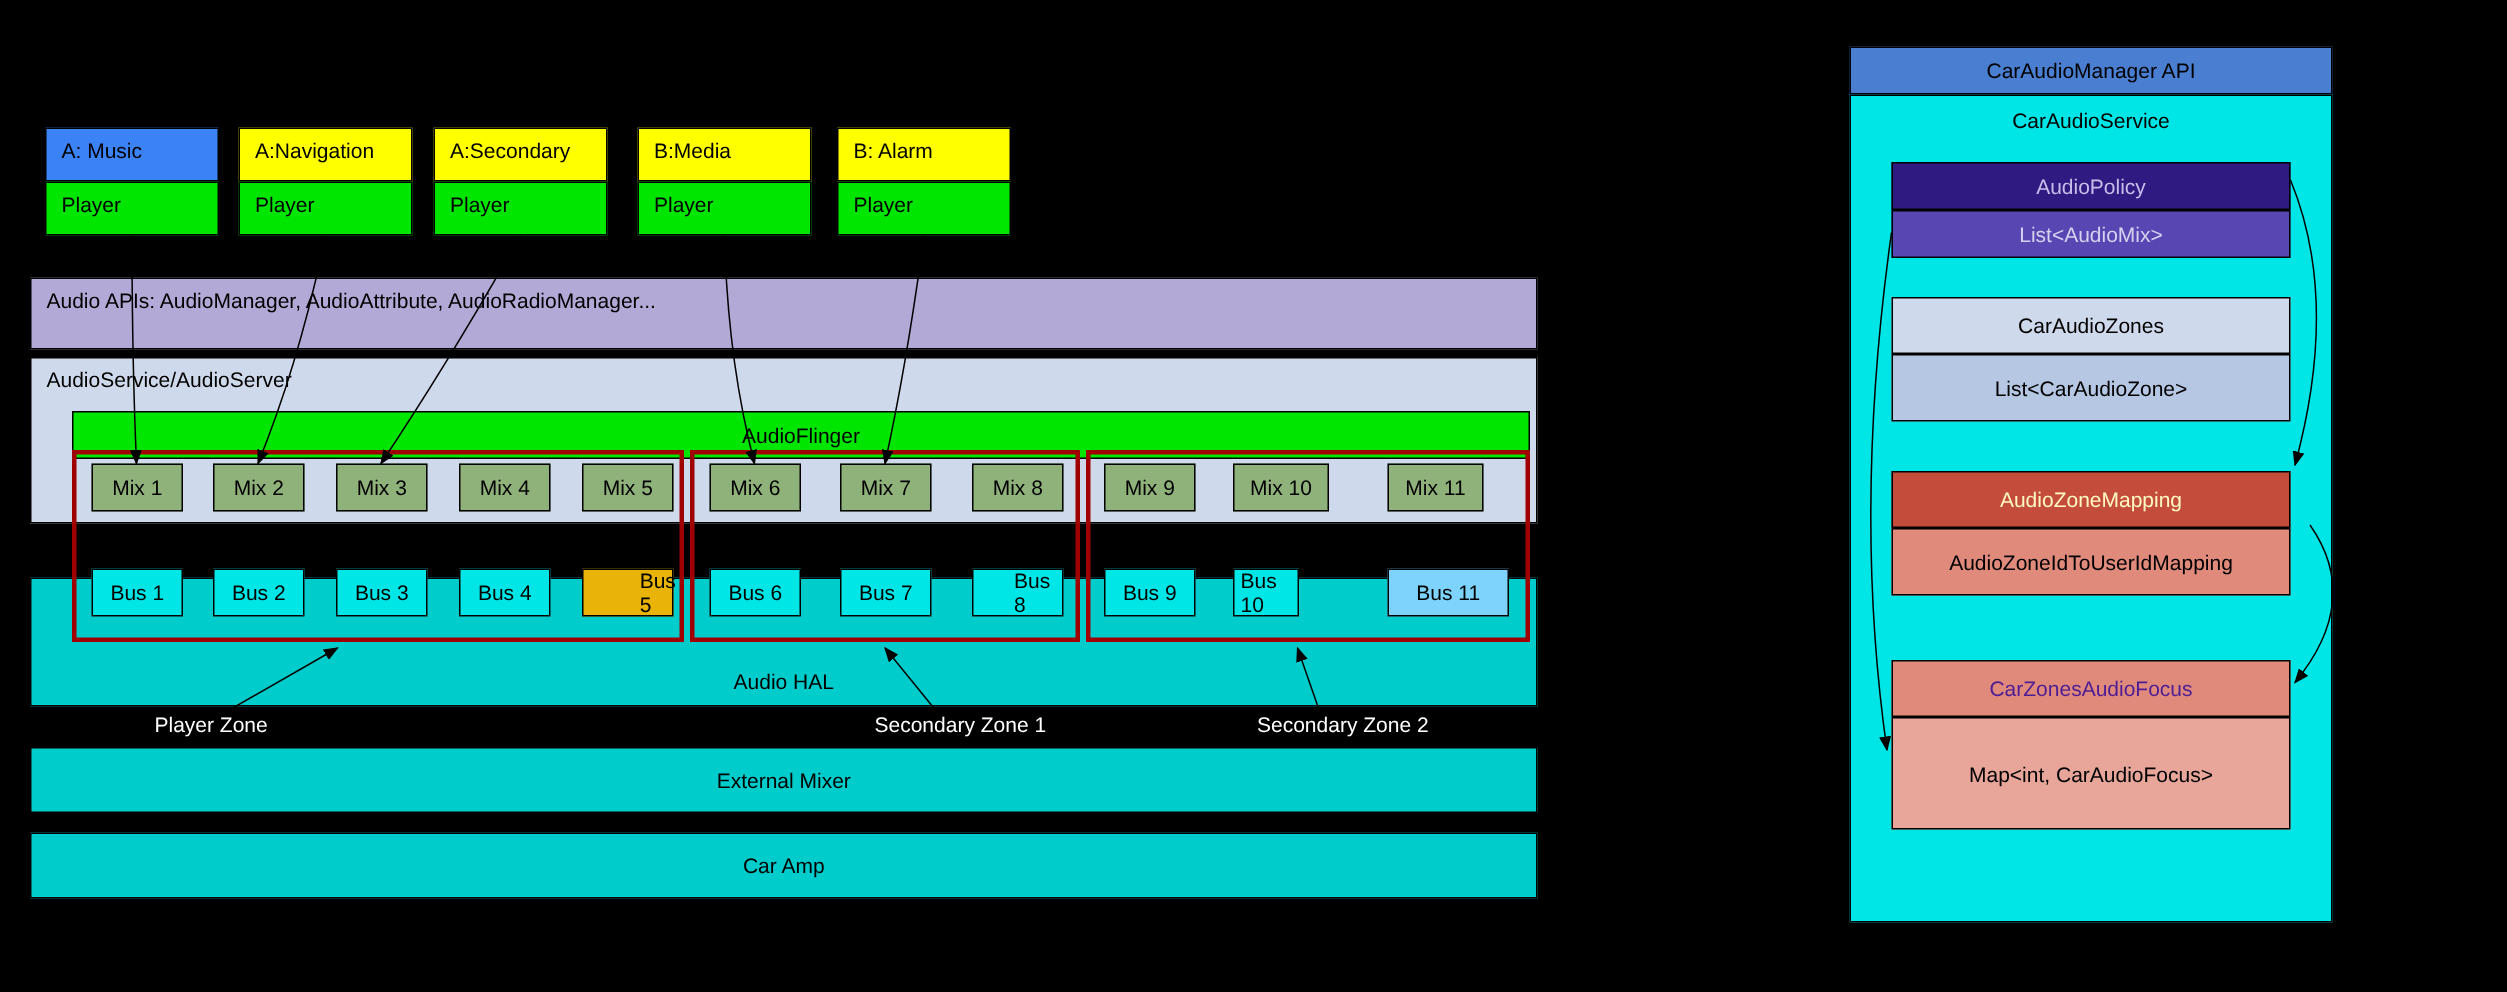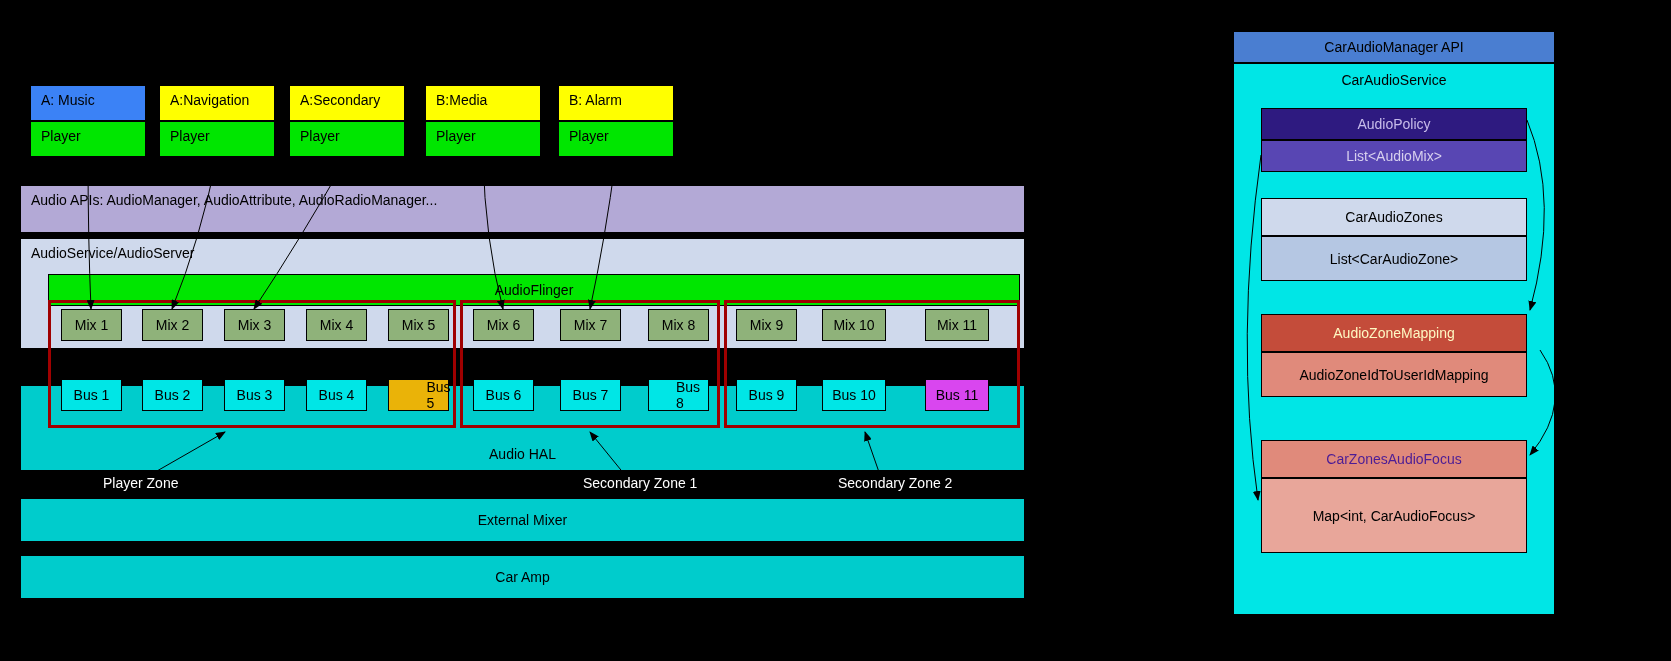--- a/index.html
+++ b/index.html
@@ -117,24 +117,24 @@
   </div>
 <div class="box center" style="left:560px; top:379px; width:61px; height:32px; background:#00e6e6;">
     <span>Bus 7</span>
   </div>
 <div class="box center" style="left:648px; top:379px; width:61px; height:32px; background:#00e6e6;padding-left:27px;">
     <span>Bus 8</span>
   </div>
 <div class="box center" style="left:736px; top:379px; width:61px; height:32px; background:#00e6e6;">
     <span>Bus 9</span>
   </div>
-<div class="box center" style="left:822px; top:379px; width:64px; height:32px; background:#00e6e6;">
+<div class="box center" style="left:822px; top:379px; width:44px; height:32px; background:#00e6e6;">
     <span>Bus 10</span>
   </div>
-<div class="box center" style="left:925px; top:379px; width:64px; height:32px; background:#d946ef;">
+<div class="box center" style="left:925px; top:379px; width:81px; height:32px; background:#7dd3fc;">
     <span>Bus 11</span>
   </div>
 
 <div style="position:absolute; left:48px; top:300px; width:408px; height:128px; border:3px solid #a00000;"></div>
 <div style="position:absolute; left:460px; top:300px; width:260px; height:128px; border:3px solid #a00000;"></div>
 <div style="position:absolute; left:724px; top:300px; width:296px; height:128px; border:3px solid #a00000;"></div>
 
 <div class="box center" style="left:20px; top:498px; width:1005px; height:44px; background:#00cccc;">
     <span>External Mixer</span>
   </div>

